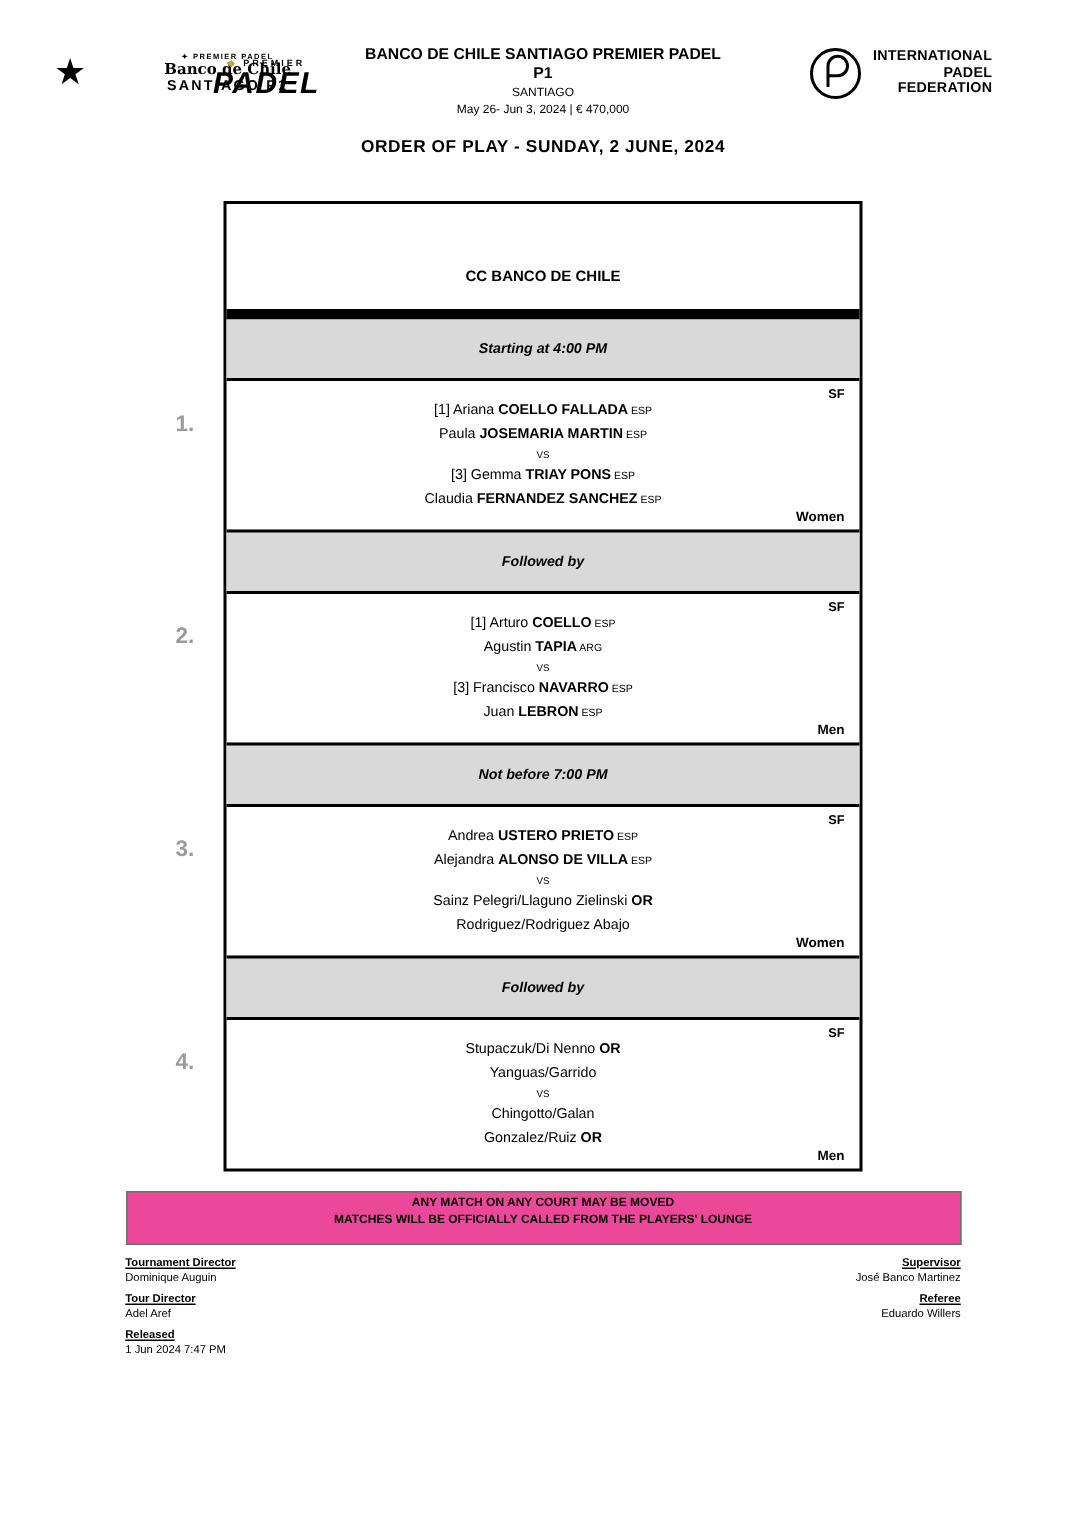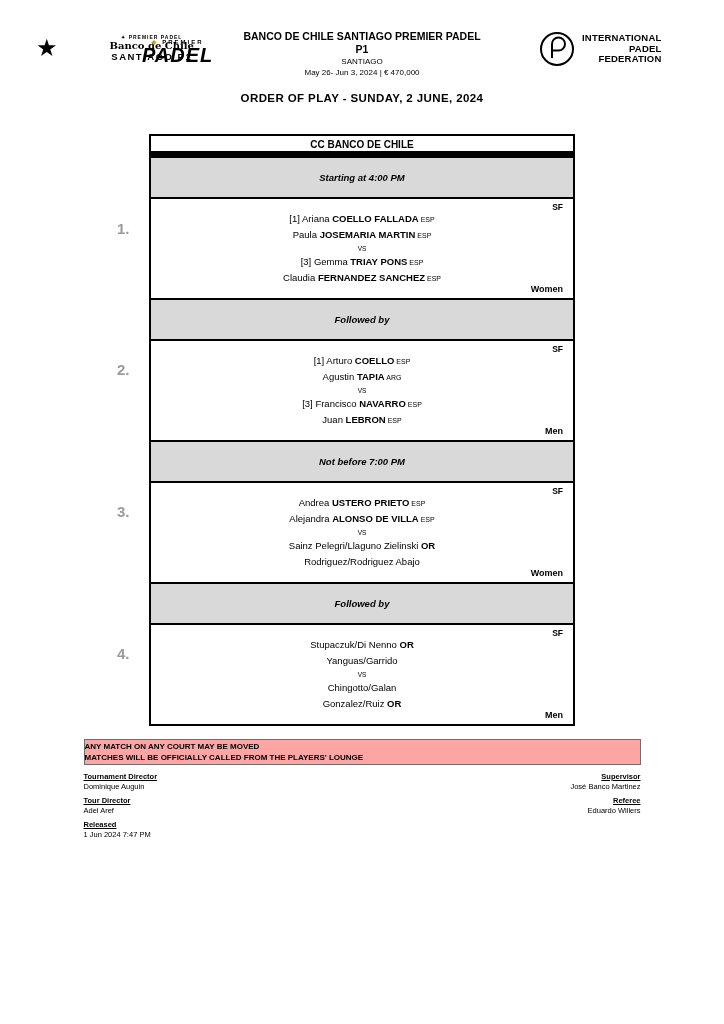--- a/index.html
+++ b/index.html
@@ -29,38 +29,38 @@
 
   .logo-fip { position:absolute; left:538px; top:30px; display:flex; align-items:center; gap:6px; }
   .logo-fip .txt { font-weight:bold; font-size:9.5px; line-height:10.5px; letter-spacing:0.2px;text-align:right; }
 
   
   .oop-title { text-align:center; font-size:11.5px; font-weight:bold; letter-spacing:0.4px; margin-top:8px; }
 
   
   .table-wrap { width:426px; margin:30px auto 0; position:relative; }
   .court-table { border:2px solid #000; background:#fff; }
-  .court-name { text-align:center; font-weight:bold; font-size:10px; padding:3px 0 1px; }
+  .court-name { text-align:center; font-weight:bold; font-size:10px; padding:3px 0 16px;margin-top:40px; }
   .black-bar { height:7px; background:#000; }
 
   .match { position:relative; }
   .mhead { background:#d9d9d9; border-top:2px solid #000; border-bottom:2px solid #000; text-align:center; font-weight:bold; font-style:italic; font-size:9.5px; padding:14px 0; }
   .match:first-of-type .mhead { border-top:none; }
   .mbody { min-height:99px; display:flex; flex-direction:column; padding:3px 10px 4px; }
   .round { align-self:flex-end; font-weight:bold; font-size:8.5px; }
   .lines { flex:1; display:flex; flex-direction:column; justify-content:center; gap:4px; text-align:center; }
   .pline { font-size:9.5px; line-height:11px; }
   .pline .bld { font-weight:bold; }
   .pline .nat { font-size:7px; }
   .vs { font-size:6.5px; line-height:7px; }
   .cat { align-self:flex-end; font-weight:bold; font-size:9px; }
   .num { position:absolute; left:-34px; top:50%; transform:translateY(-50%); font-size:15px; font-weight:bold; color:#9b9b9b; }
 
   
-  .notice { width:557px; margin:13px auto 0; background:#fca5a5; border:1px solid #6e6e6e; text-align:left; padding:2px 0 1px; }
+  .notice { width:557px; margin:13px auto 0; background:#ec4899; border:1px solid #6e6e6e; text-align:center; padding:2px 0 11px; }
   .notice div { font-size:8px; font-weight:bold; line-height:10.5px; }
 
   
   .officials { width:557px; margin:7px auto 0; display:flex; justify-content:space-between; font-size:7.5px; }
   .off-col.right { text-align:right; }
   .off-item { margin-bottom:4px; }
   .off-label { font-weight:bold; text-decoration:underline; line-height:10px; }
   .off-name { line-height:10px; }
 </style>
 </head>

